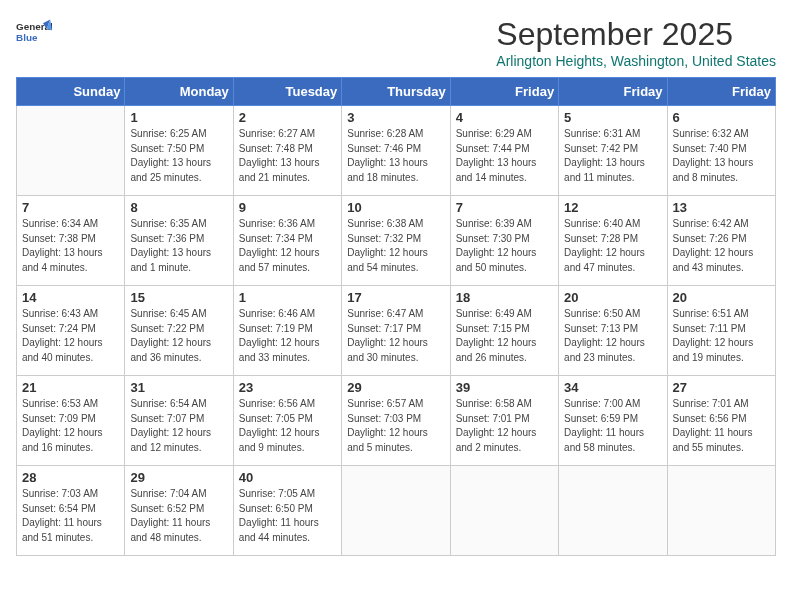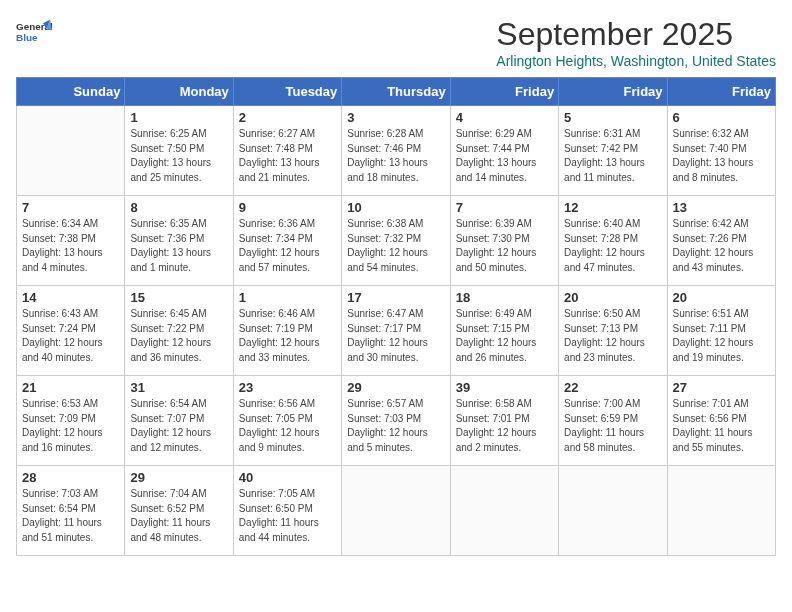--- a/index.html
+++ b/index.html
@@ -209,21 +209,21 @@
         </td>
         <td>
           <span class="day-number">29</span>
           <div class="day-info">Sunrise: 6:57 AM<br>Sunset: 7:03 PM<br>Daylight: 12 hours and 5 minutes.</div>
         </td>
         <td>
           <span class="day-number">39</span>
           <div class="day-info">Sunrise: 6:58 AM<br>Sunset: 7:01 PM<br>Daylight: 12 hours and 2 minutes.</div>
         </td>
         <td>
-          <span class="day-number">22</span>
+          <span class="day-number">34</span>
           <div class="day-info">Sunrise: 7:00 AM<br>Sunset: 6:59 PM<br>Daylight: 11 hours and 58 minutes.</div>
         </td>
         <td>
           <span class="day-number">27</span>
           <div class="day-info">Sunrise: 7:01 AM<br>Sunset: 6:56 PM<br>Daylight: 11 hours and 55 minutes.</div>
         </td>
       </tr>
       <tr>
         <td>
           <span class="day-number">28</span>

